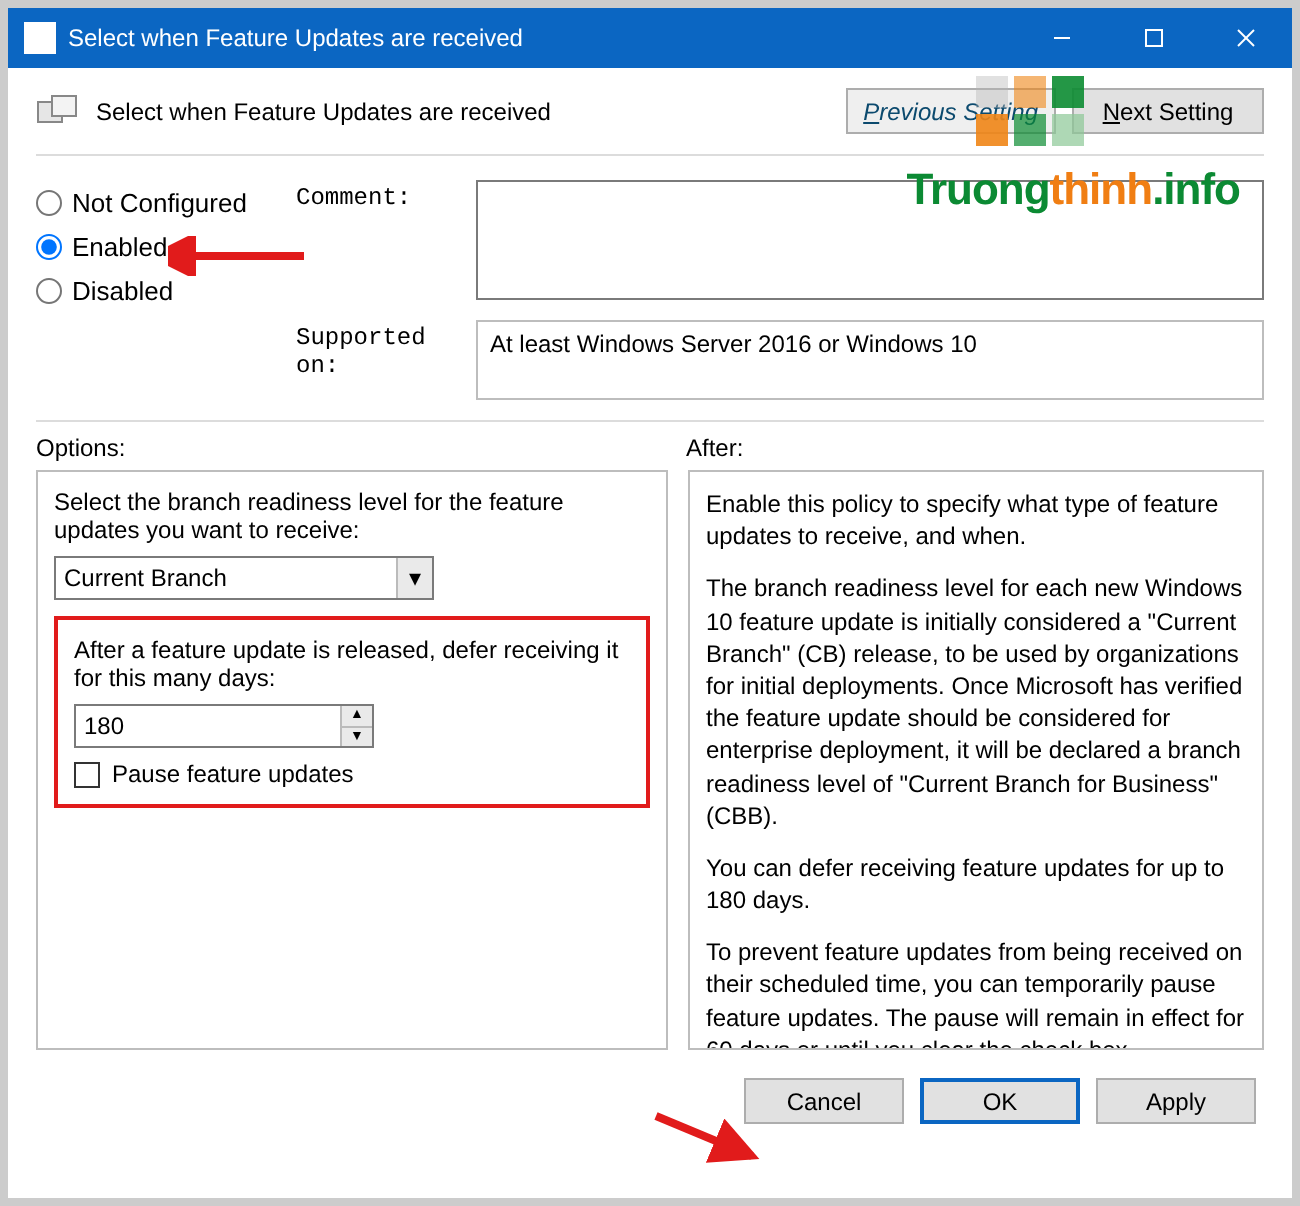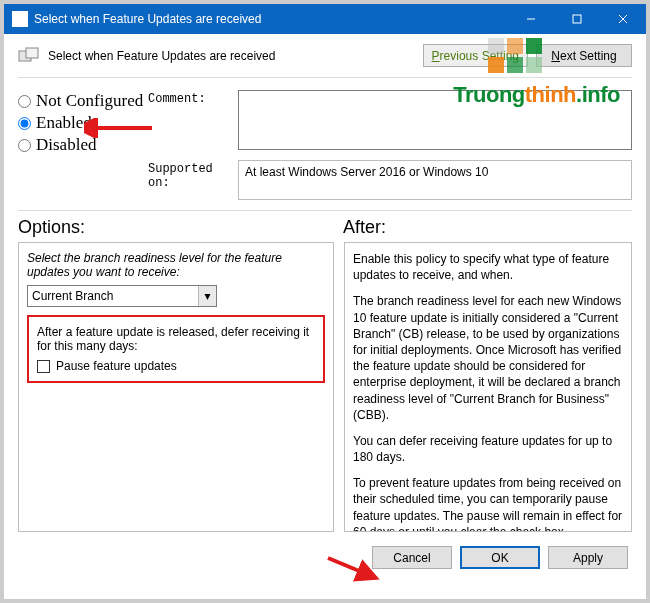--- a/index.html
+++ b/index.html
@@ -51,33 +51,33 @@
   .header-title { flex: 1; font-size: 12px; }
   .hdr-btn {
     height: 23px;
     min-width: 96px;
     margin-left: 8px;
     border: 1px solid #adadad;
     background: #e1e1e1;
     font-size: 12px;
     padding: 0 8px;
   }
-  .hdr-btn[disabled] { color: #4d7c0f; background: #efefef; }
+  .hdr-btn[disabled] { color: #0c4a6e; background: #efefef; font-style: italic; }
   .hdr-btn .u { text-decoration: underline; }
   .divider { height: 1px; background: #dcdcdc; margin: 4px 14px 8px 14px; }
 
   
   .top-panel {
     display: flex;
     padding: 4px 14px 10px 14px;
   }
   .radio-col { width: 130px; }
   .radio-row { display: flex; align-items: center; height: 22px; }
   .radio-row input { margin: 0 5px 0 0; }
-  .radio-row label { font-size: 17px; font-family: Liberation Serif, serif; }
+  .radio-row label { font-size: 13px; }
   .comment-col { flex: 1; display: flex; flex-direction: column; }
   .comment-wrap { display: flex; margin-bottom: 10px; }
   .lbl-col { width: 90px; font-size: 12px; padding-top: 2px; font-family: Liberation Mono, monospace; }
   .comment-box {
     flex: 1; height: 60px;
     border: 1px solid #7a7a7a;
     background: #fff;
     resize: none;
     font-family: inherit; font-size: 12px;
   }
@@ -94,33 +94,33 @@
   .arrow-enabled {
     position: absolute;
     left: 80px; top: 114px;
     width: 70px; height: 20px;
     pointer-events: none;
   }
 
   .divider2 { height: 1px; background: #dcdcdc; margin: 0 14px 6px 14px; }
 
   
-  .section-labels { display: flex; padding: 0 14px 4px 14px; font-size: 18px; }
+  .section-labels { display: flex; padding: 0 14px 4px 14px; font-size: 12px; }
   .section-labels .opt-lbl { width: 325px; }
   .panes { display: flex; padding: 0 14px; }
   .pane {
     border: 1px solid #bdbdbd;
     background: #fff;
     font-size: 12px;
   }
   .options-pane { width: 316px; height: 290px; padding: 8px; margin-right: 10px; }
   .help-pane { flex: 1; height: 290px; padding: 8px; overflow-y: auto; line-height: 1.35; }
   .help-pane p { margin: 0 0 10px 0; }
 
-  .op-text { margin-bottom: 6px; font-style: italic; }
+  .op-text { margin-bottom: 6px; }
   .combo {
     width: 190px; height: 22px;
     border: 1px solid #7a7a7a;
     display: flex; align-items: center;
     padding: 0 4px;
     position: relative;
     background: #fff;
     margin-bottom: 8px;
   }
   .combo-arrow {
@@ -284,20 +284,27 @@
 <div class="panes">
   <div class="pane options-pane">
     <div class="op-text">Select the branch readiness level for the feature updates you want to receive:</div>
     <div class="combo">
       <span>Current Branch</span>
       <span class="combo-arrow">▾</span>
     </div>
 
     <div class="red-box">
       <div class="defer-lbl">After a feature update is released, defer receiving it for this many days:</div>
+      <div class="spinner">
+        <span>180</span>
+        <span class="spin-btns">
+          <div>▲</div>
+          <div>▼</div>
+        </span>
+      </div>
       <div class="chk-row">
         <span class="chk"></span>
         <span>Pause feature updates</span>
       </div>
     </div>
   </div>
 
   <div class="pane help-pane">
     <p>Enable this policy to specify what type of feature updates to receive, and when.</p>
     <p>The branch readiness level for each new Windows 10 feature update is initially considered a "Current Branch" (CB) release, to be used by organizations for initial deployments. Once Microsoft has verified the feature update should be considered for enterprise deployment, it will be declared a branch readiness level of "Current Branch for Business" (CBB).</p>

